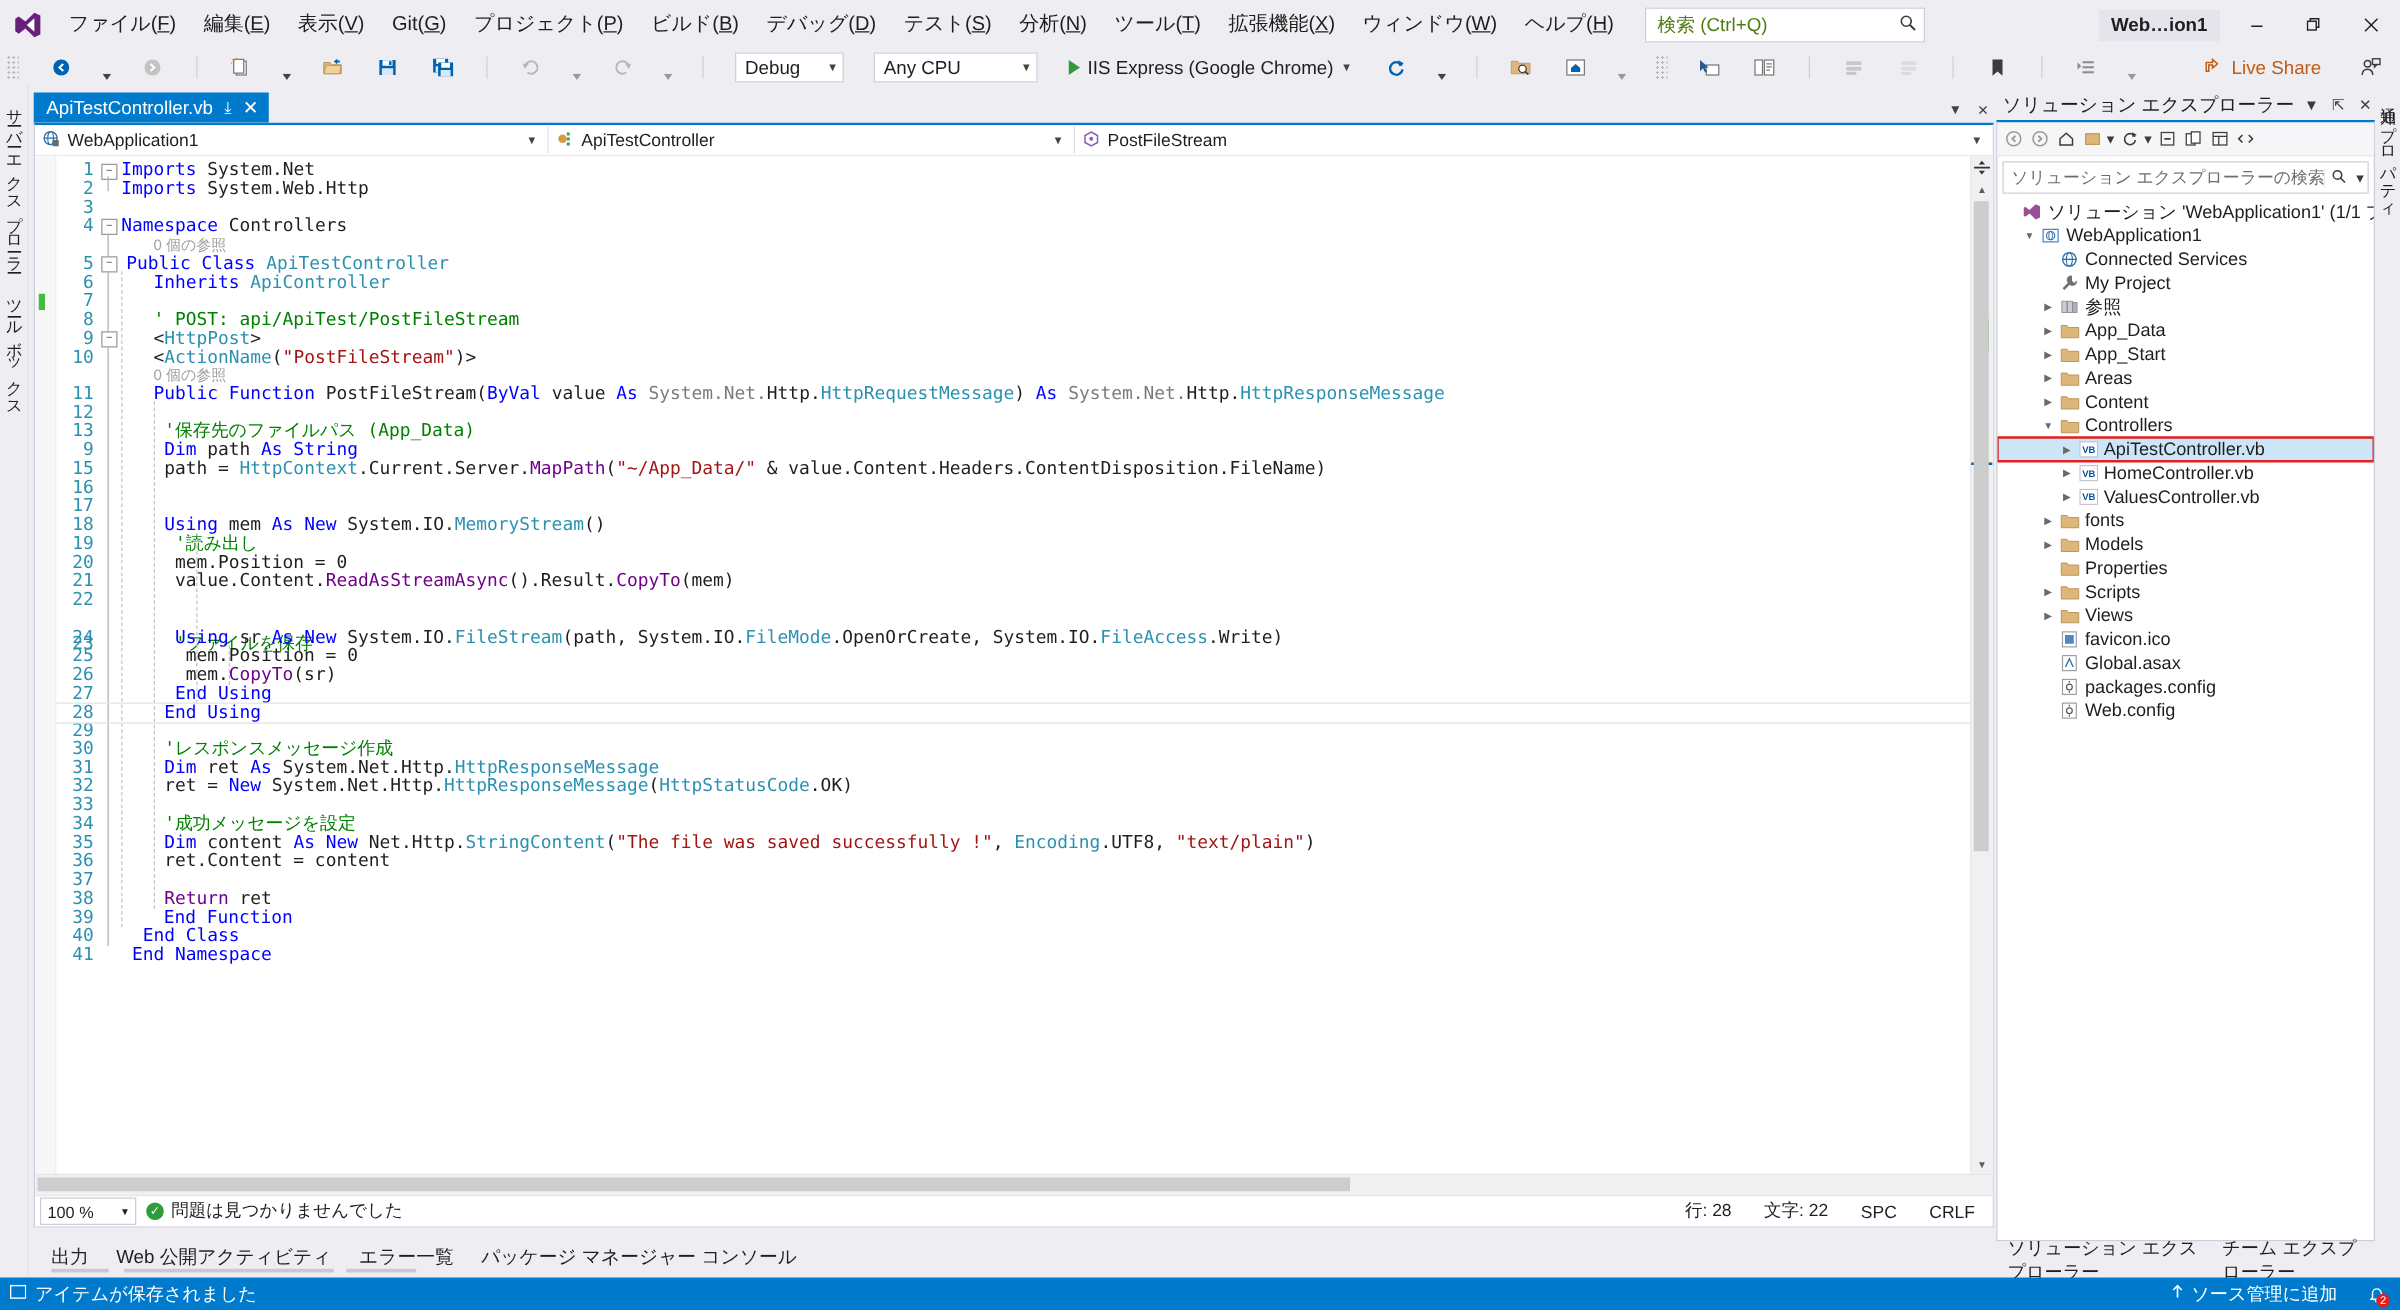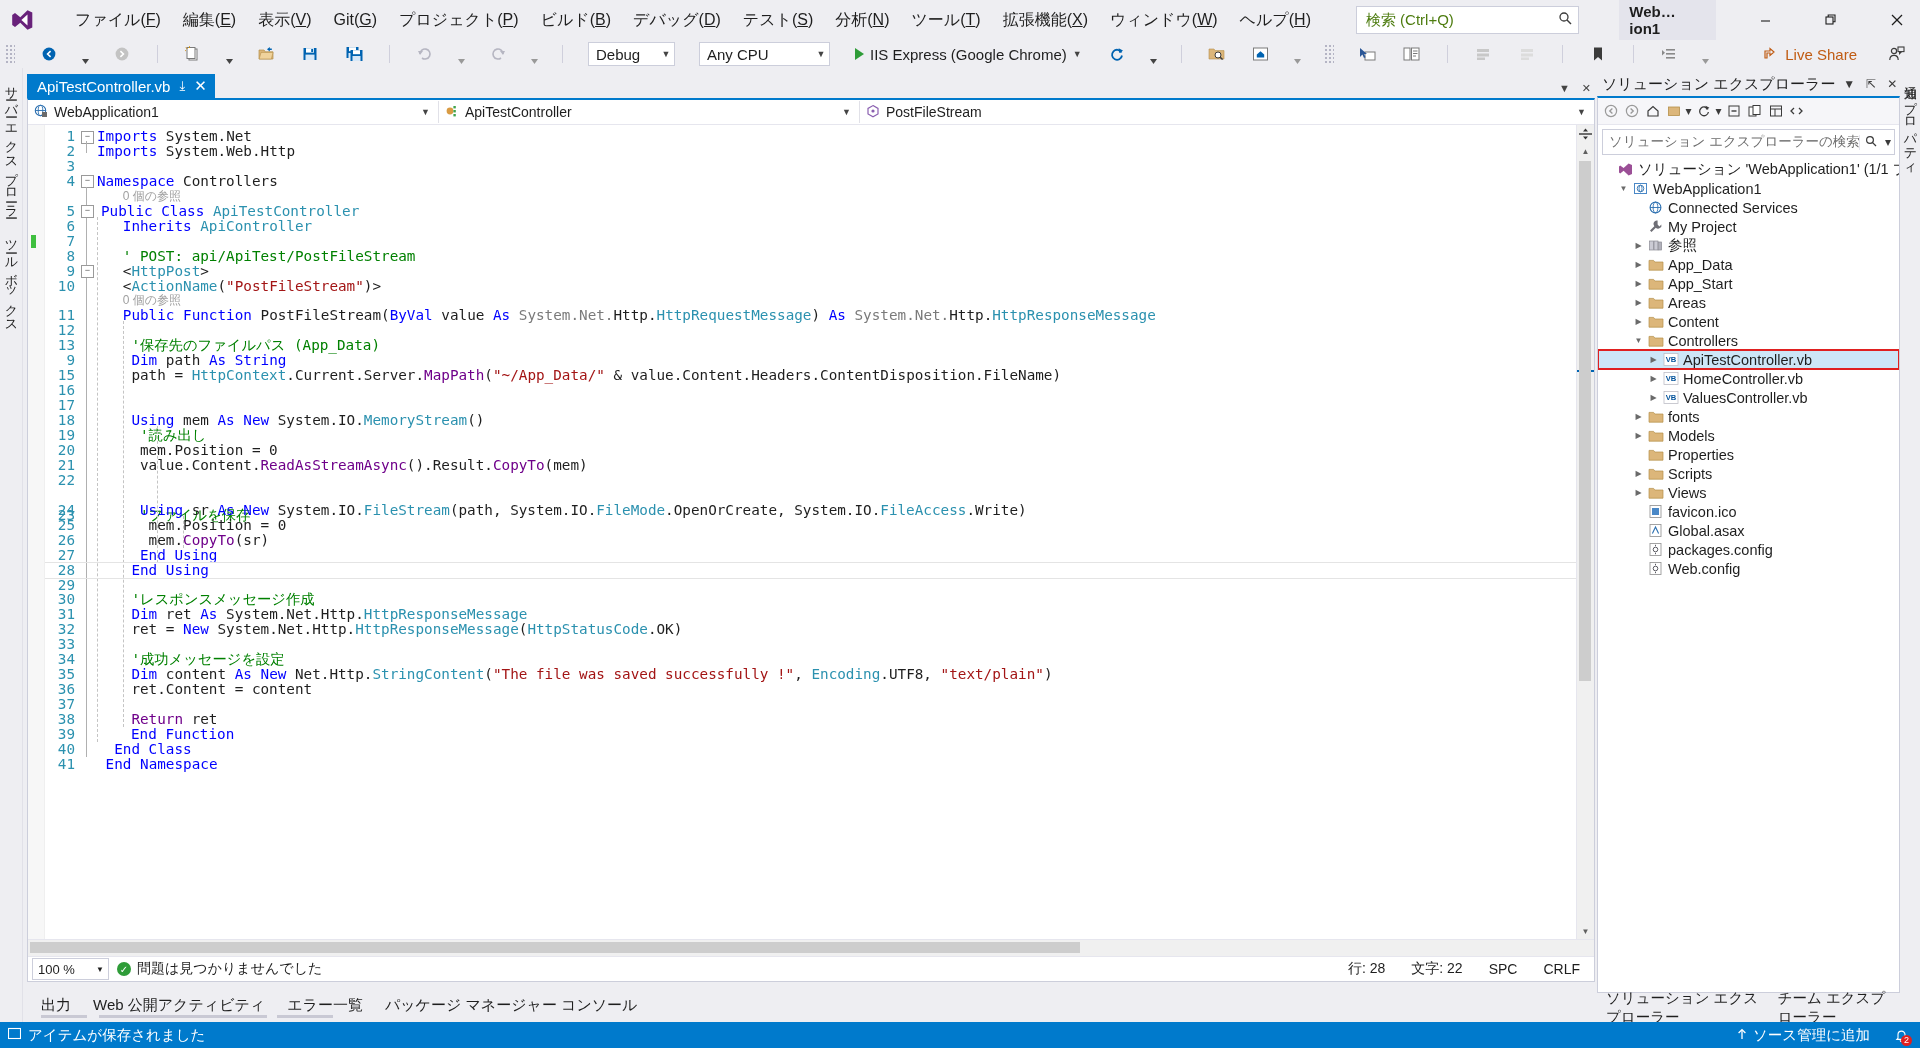--- a/index.html
+++ b/index.html
@@ -5,21 +5,21 @@
   html,body{margin:0;padding:0;}
   body{
     width:1920px;height:1048px;overflow:hidden;
     font-family:"Liberation Sans","DejaVu Sans",sans-serif;
     font-size:15px;color:#1e1e1e;background:#f5f5f7;
     -webkit-font-smoothing:antialiased;
   }
   .app{position:relative;width:1920px;height:1048px;display:flex;flex-direction:column;background:#eeeef2;}
 
   
-  .titlebar{height:40px;display:flex;align-items:center;background:#eeeef2;flex:0 0 40px;gap:20px;}
+  .titlebar{height:40px;display:flex;align-items:center;background:#eeeef2;flex:0 0 40px;}
   .vs-logo{width:44px;height:40px;display:flex;align-items:center;justify-content:center;}
   .vs-logo svg{display:block;}
   .menu{display:flex;align-items:center;height:40px;}
   .menu-item{padding:0 11px;height:40px;line-height:40px;font-size:16px;color:#1e1e1e;white-space:nowrap;cursor:default;}
   .menu-item u{text-decoration:underline;}
   .searchbox{margin-left:14px;width:222px;height:26px;border:1px solid #cccedb;background:#fff;display:flex;align-items:center;position:relative;}
   .searchbox .ph{font-size:15px;color:#4d7c0f;padding-left:9px;}
   .search-ico{position:absolute;right:6px;top:4px;color:#3b3b3b;}
   .spacer{flex:1 1 auto;}
   .proj-chip{background:#e4e4ec;font-weight:bold;font-size:15px;padding:4px 10px;margin-right:6px;color:#1e1e1e;}

